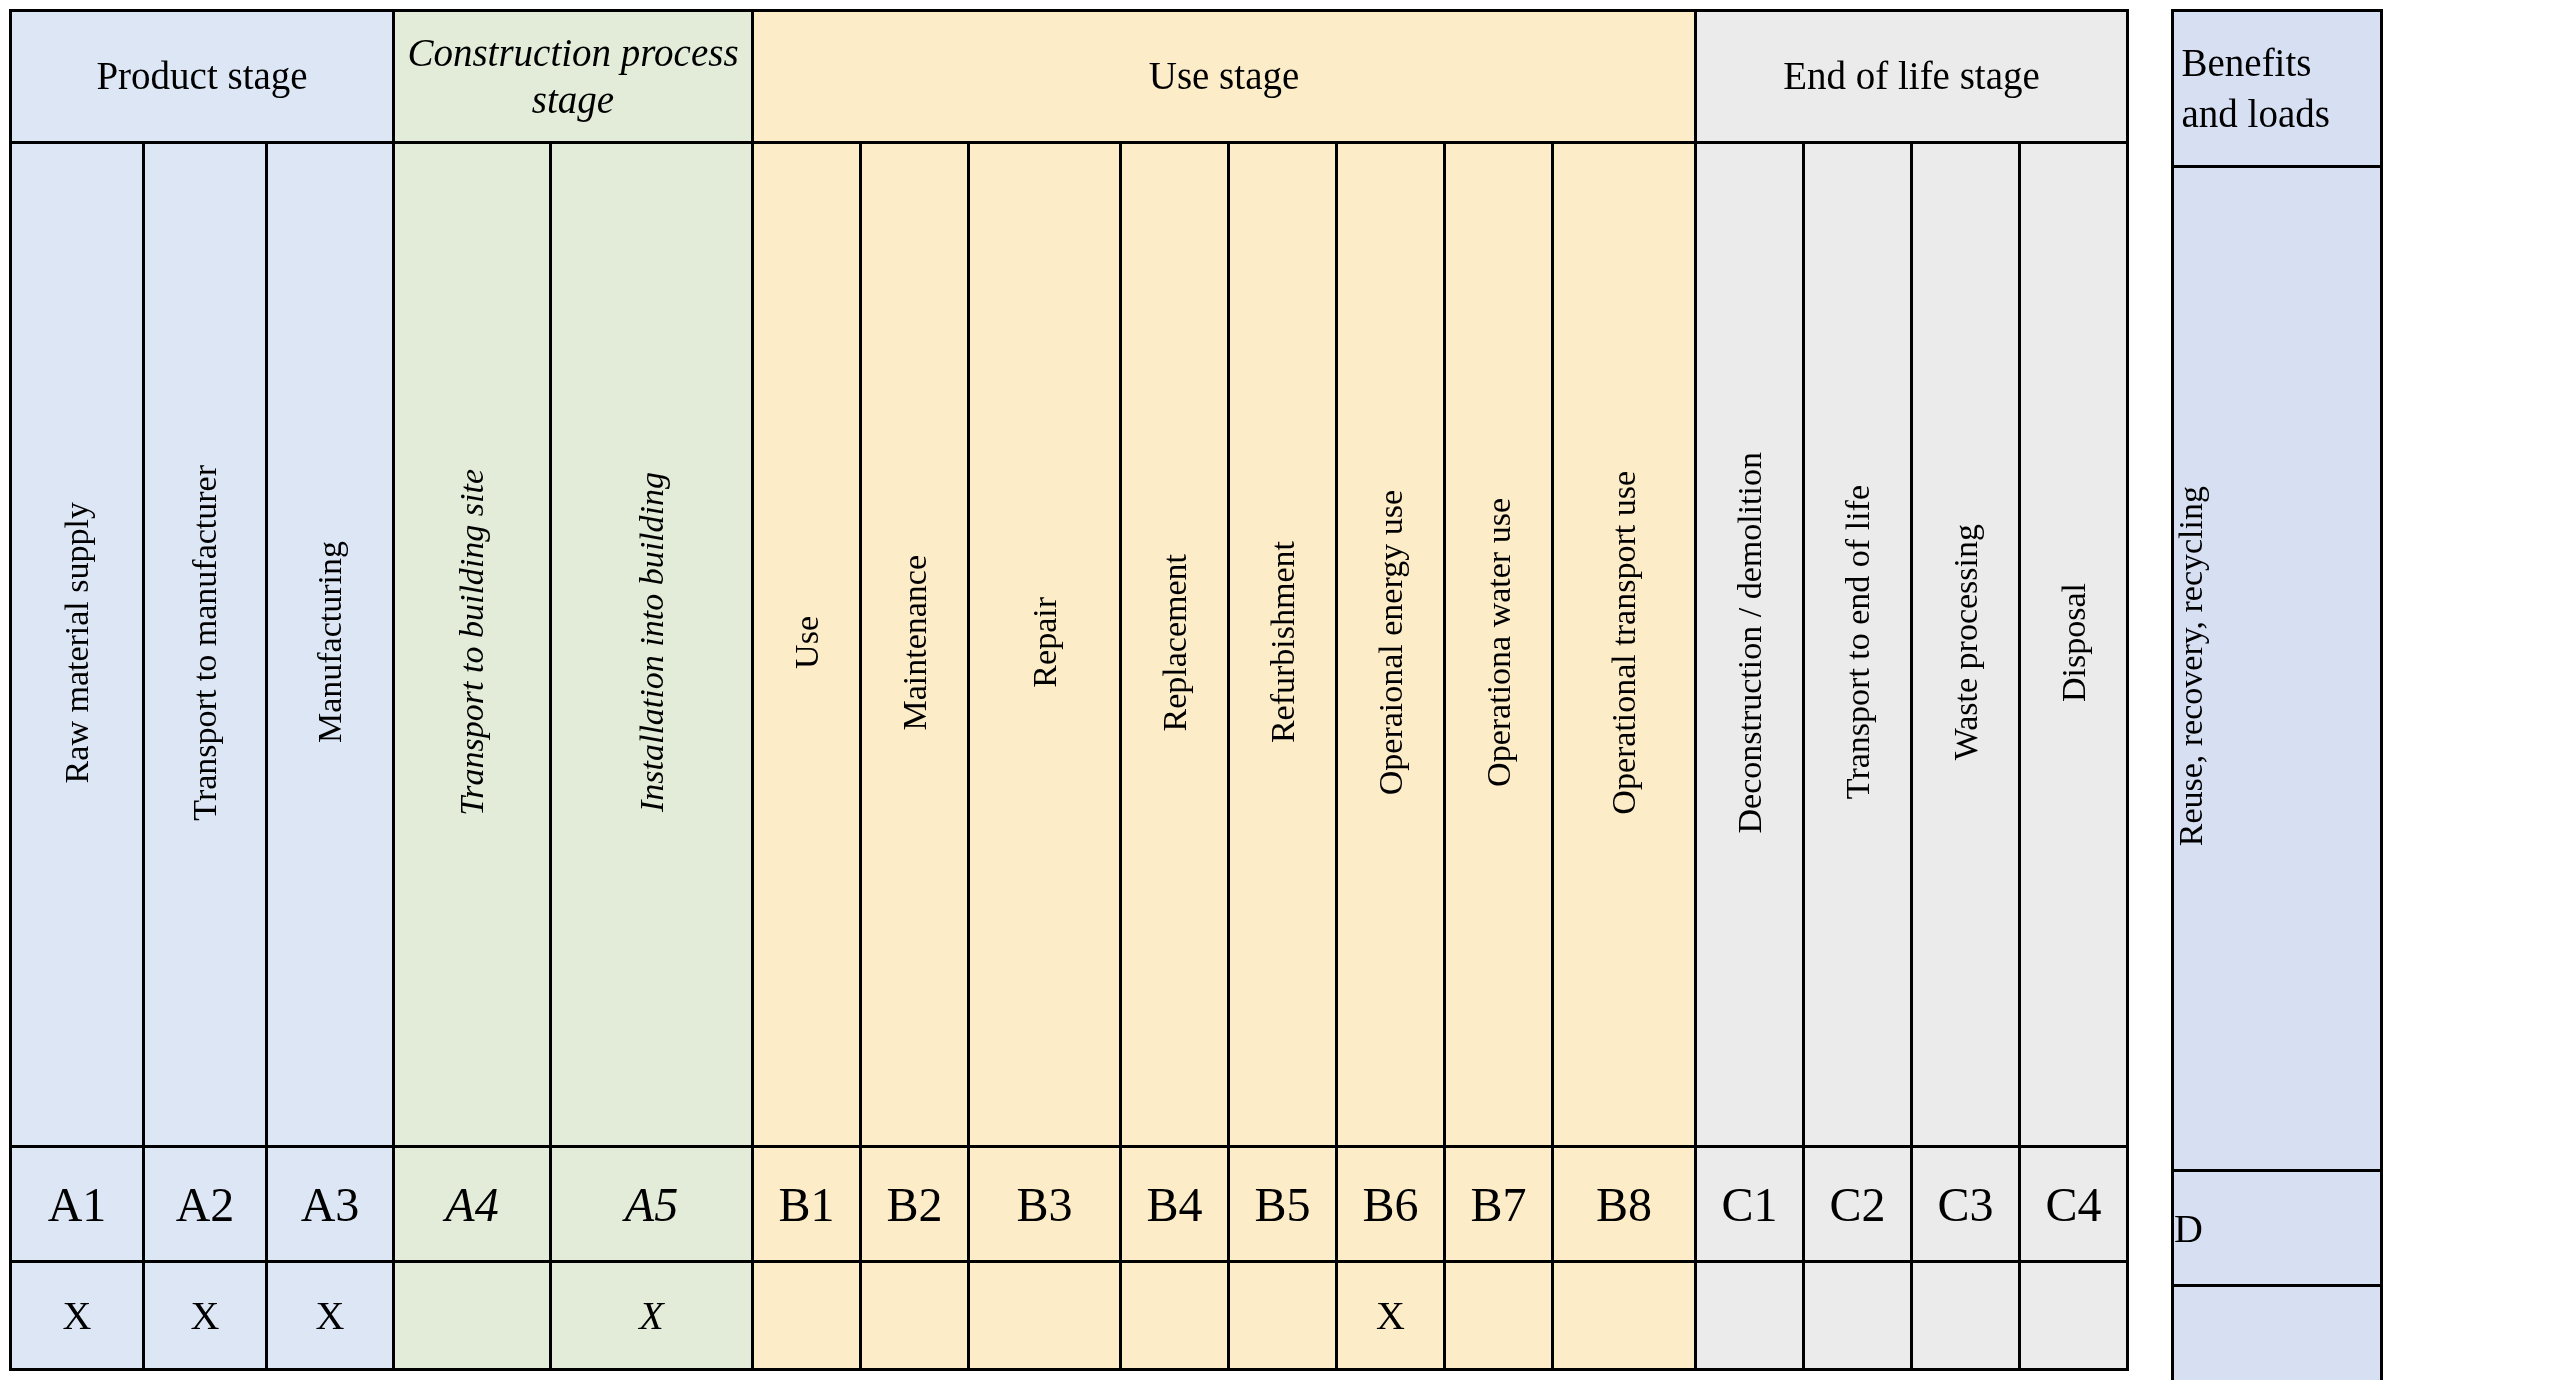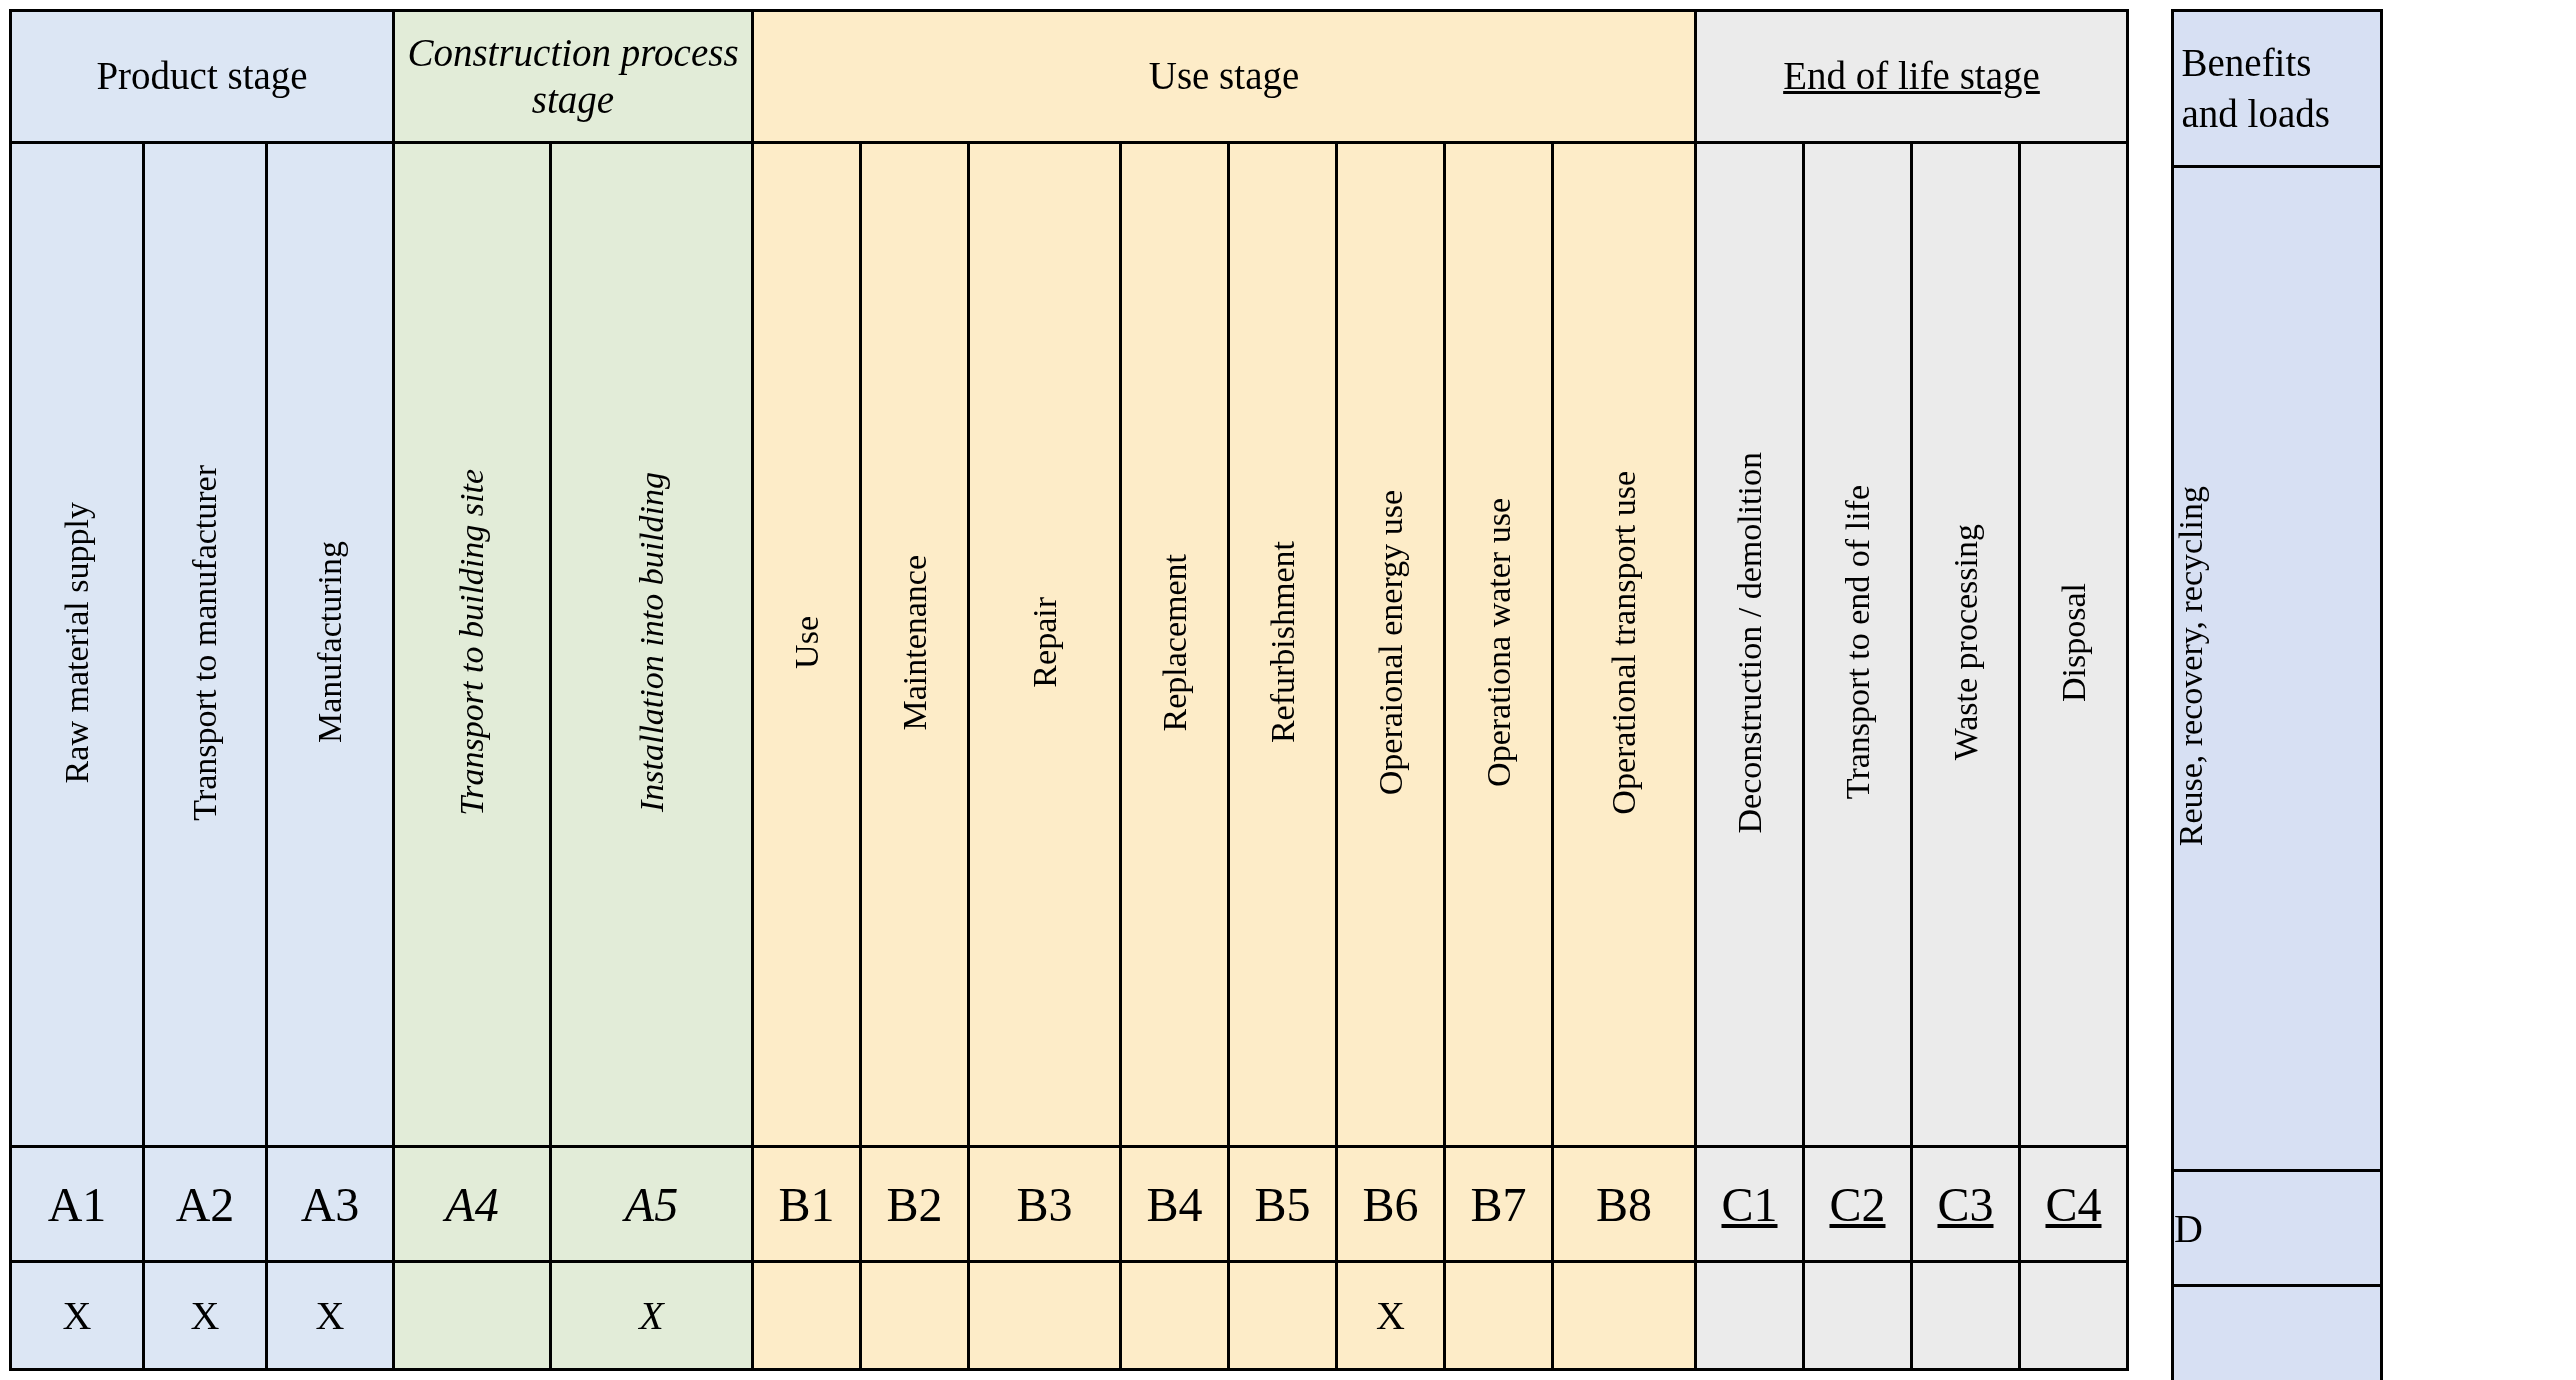--- a/index.html
+++ b/index.html
@@ -27,21 +27,21 @@
     line-height:1;
     display:inline-block;
   }
   .code-cell{height:112px;font-size:48px;}
   .mark-cell{height:105px;font-size:40px;}
 
   
   .c-blue{background:#dce6f4 !important;font-family:Liberation Serif, serif;}
   .c-green{background:#e2ecd8 !important;font-style:italic;}
   .c-amber{background:#fdecc8 !important;margin-left:32px;}
-  .c-grey{background:#ebebeb !important;text-decoration:underline;}
+  .c-grey{background:#ebebeb !important;}
 
   
   .spacer{width:42px;flex:0 0 42px;}
   table.dgrid{border-collapse:collapse;table-layout:fixed;}
   table.dgrid td{
     border:3px solid #000;
     padding:0;
     text-align:left;
     vertical-align:middle;
     background:#d7e0f3;

